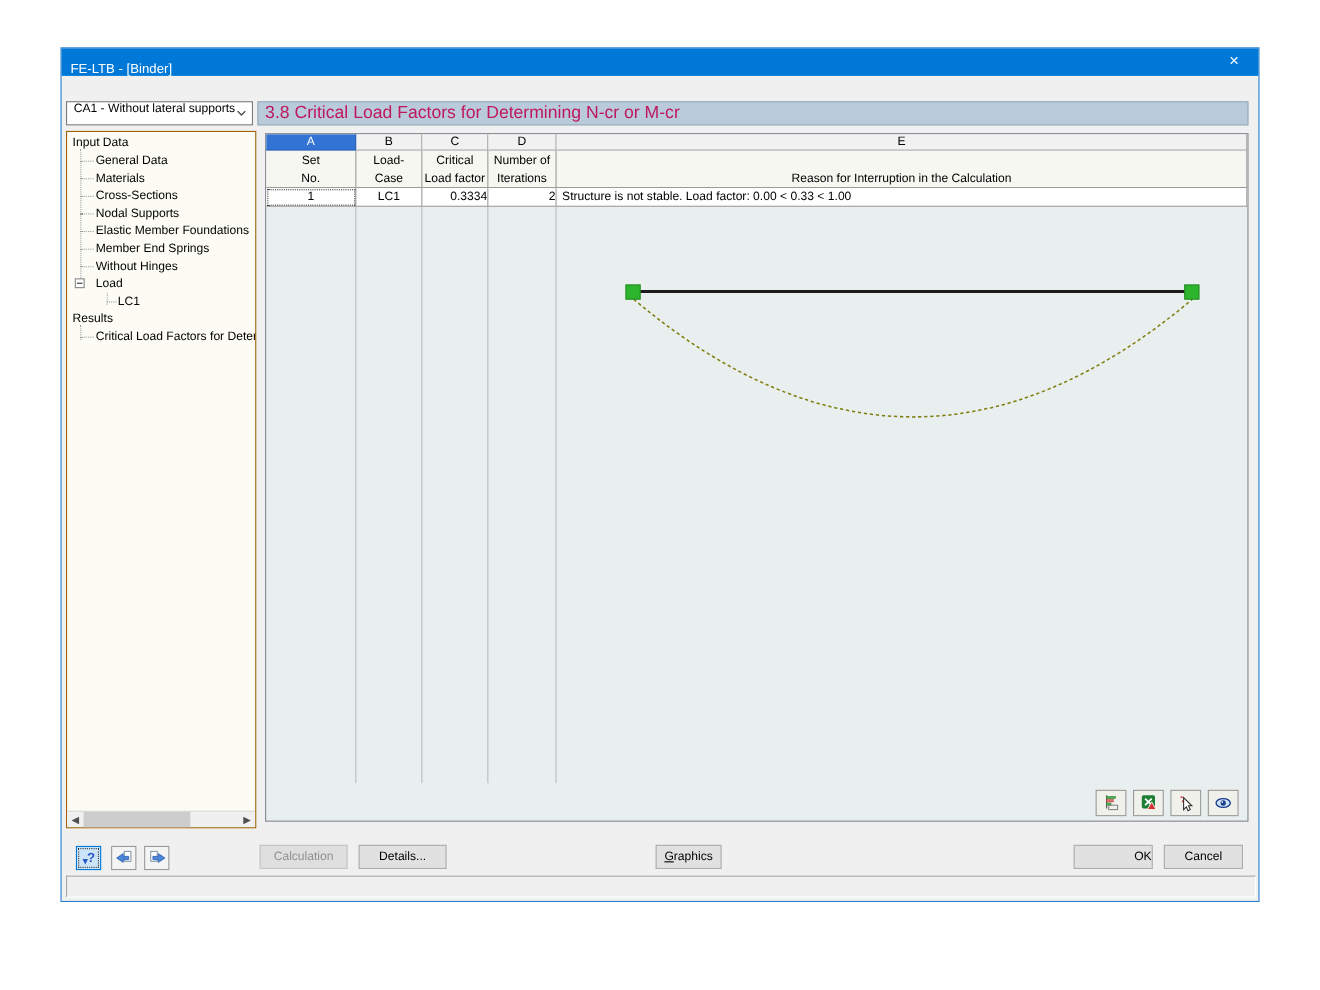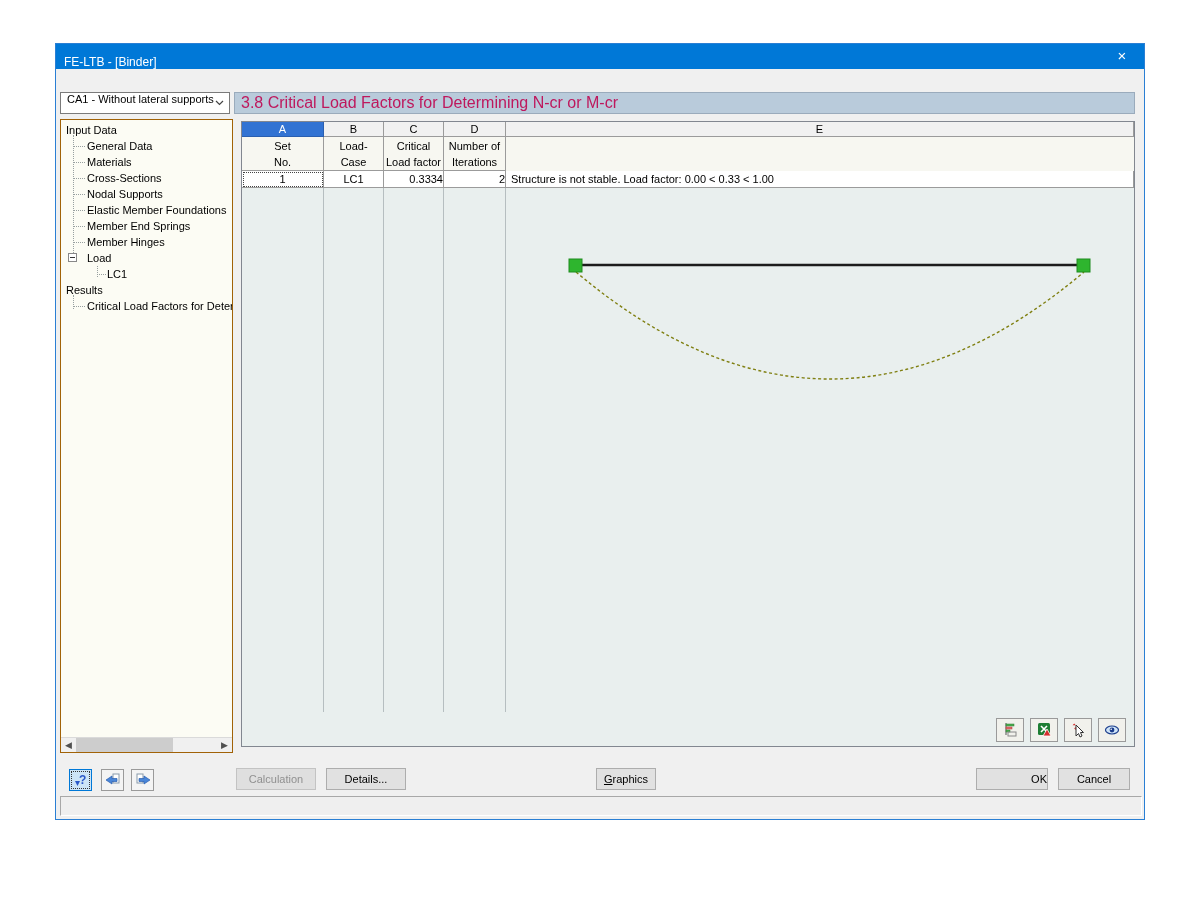--- a/index.html
+++ b/index.html
@@ -115,21 +115,21 @@
       <div class="vline v1"></div>
       <div class="vline v2"></div>
       <div class="vline v3"></div>
       <div class="tree-item lvl0">Input Data</div>
       <div class="tree-item lvl1 dash">General Data</div>
       <div class="tree-item lvl1 dash">Materials</div>
       <div class="tree-item lvl1 dash">Cross-Sections</div>
       <div class="tree-item lvl1 dash">Nodal Supports</div>
       <div class="tree-item lvl1 dash">Elastic Member Foundations</div>
       <div class="tree-item lvl1 dash">Member End Springs</div>
-      <div class="tree-item lvl1 dash">Member Hinges</div>
+      <div class="tree-item lvl1 dash">Without Hinges</div>
       <div class="tree-item lvl1">
         <span class="expander"></span>
         <span>Load</span>
       </div>
       <div class="tree-item lvl2 dash">LC1</div>
       <div class="tree-item lvl0">Results</div>
       <div class="tree-item lvl1 dash">Critical Load Factors for Detern</div>
     </div>
     <div class="tree-hscroll">
       <div class="scroll-arrow">◀</div>
@@ -158,20 +158,23 @@
         <div>Load-</div>
         <div>Case</div>
       </div>
       <div class="hdr-cell cw-c">
         <div>Critical</div>
         <div>Load factor</div>
       </div>
       <div class="hdr-cell cw-d">
         <div>Number of</div>
         <div>Iterations</div>
+      </div>
+      <div class="hdr-cell cw-e only-bottom">
+        <div>Reason for Interruption in the Calculation</div>
       </div>
     </div>
 
     <div class="data-row">
       <div class="data-cell cw-a ta-c focus-cell">1</div>
       <div class="data-cell cw-b ta-c">LC1</div>
       <div class="data-cell cw-c ta-r">0.3334</div>
       <div class="data-cell cw-d ta-r">2</div>
       <div class="data-cell cw-e ta-l">Structure is not stable. Load factor: 0.00 &lt; 0.33 &lt; 1.00</div>
     </div>

